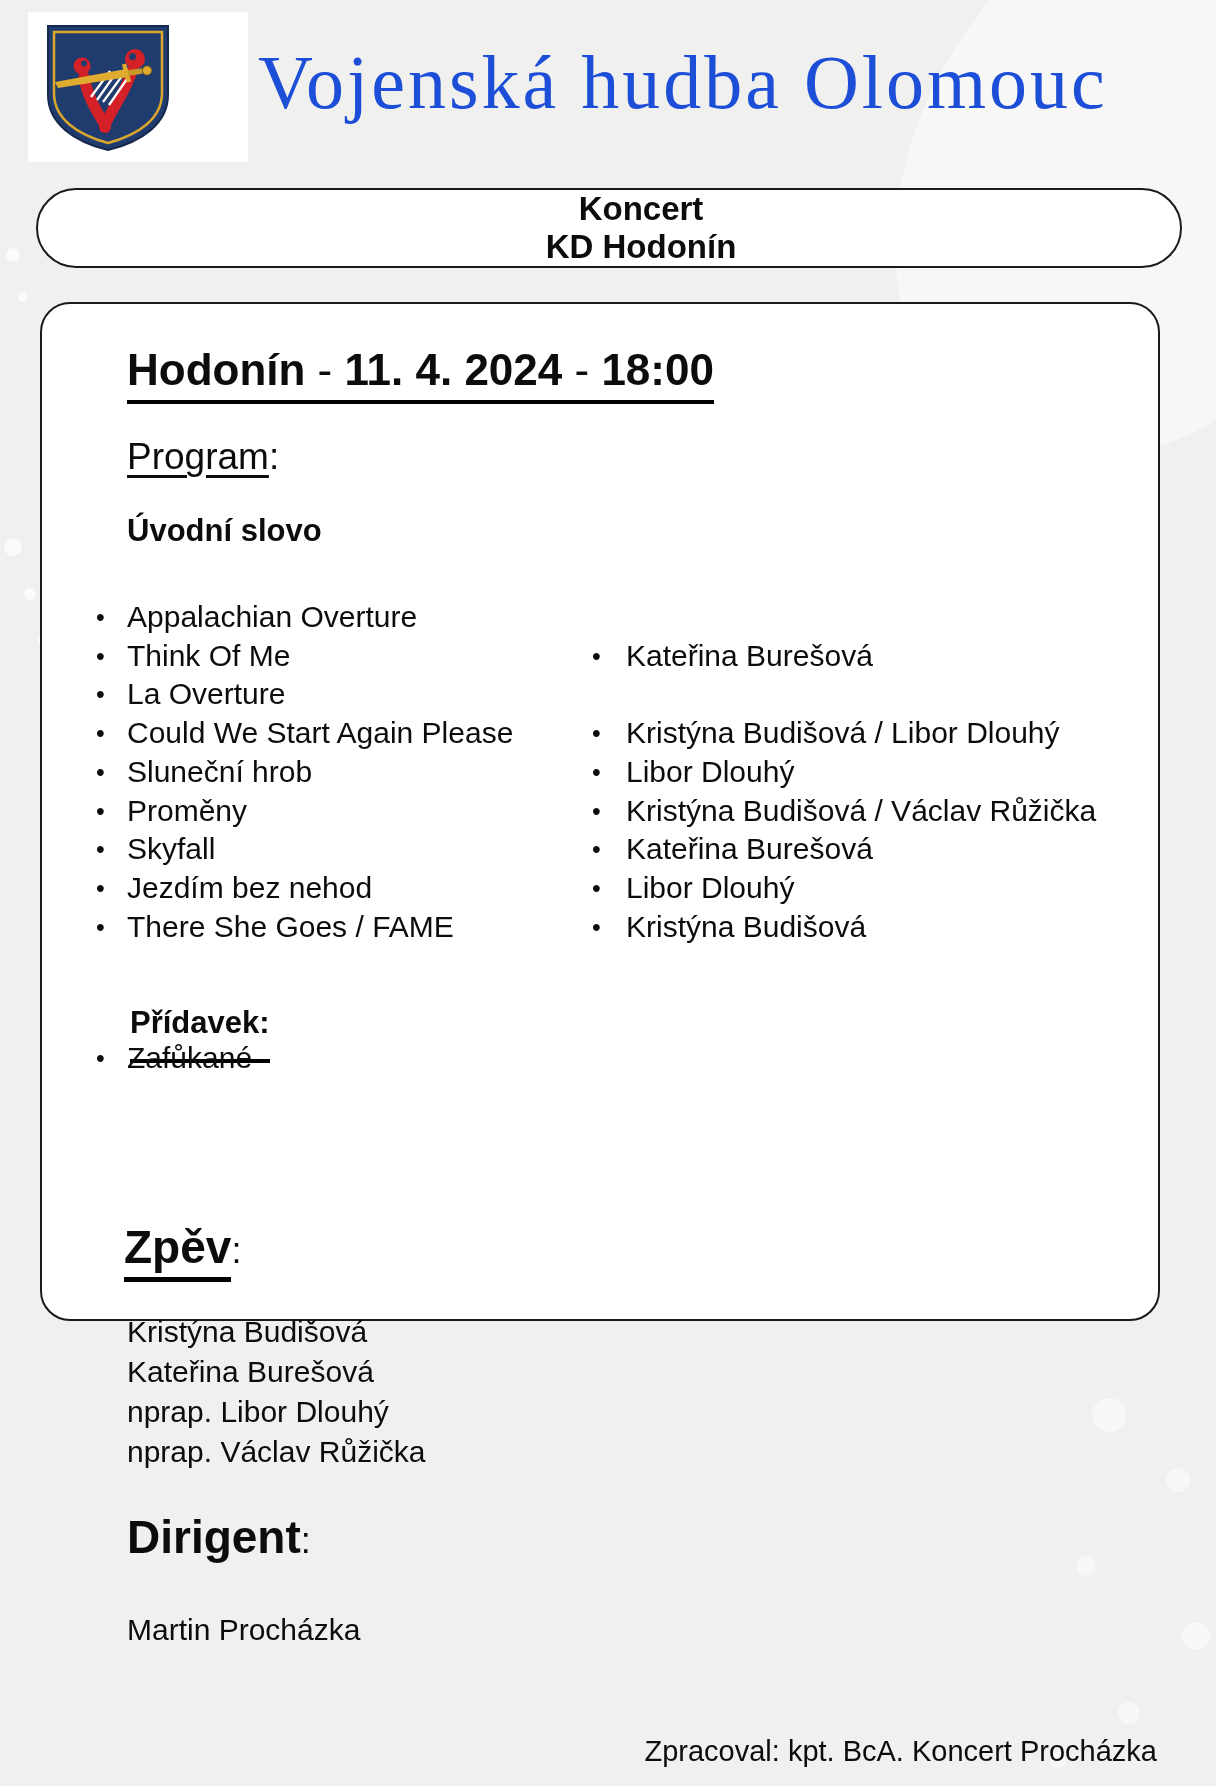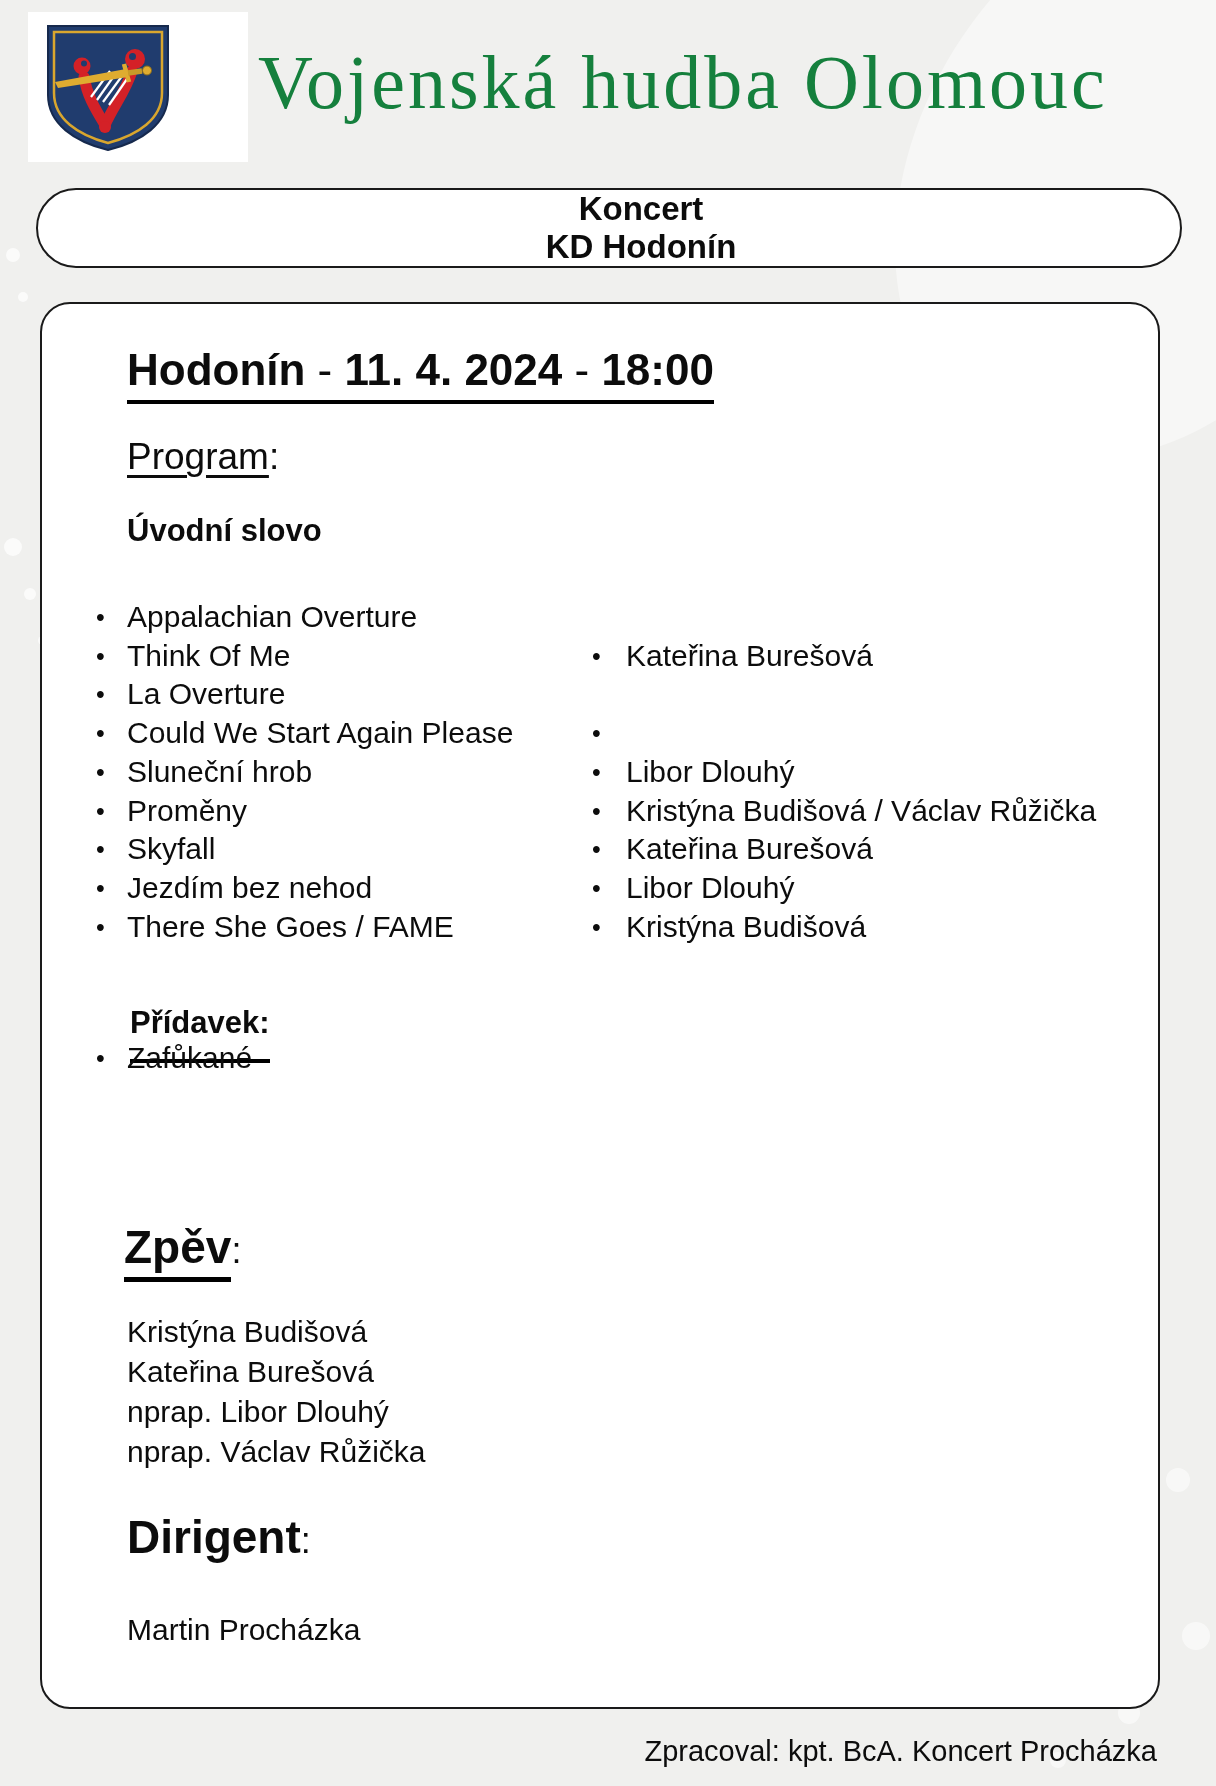--- a/index.html
+++ b/index.html
@@ -12,33 +12,33 @@
   .deco{position:absolute;background:#ffffff;border-radius:50%;pointer-events:none;}
   .sweep{position:absolute;left:920px;top:-140px;width:460px;height:620px;background:rgba(255,255,255,.45);
          border-radius:50%;transform:rotate(32deg);pointer-events:none;}
 
   .logo-box{position:absolute;left:28px;top:12px;width:220px;height:150px;background:#ffffff;}
   .logo-box svg{position:absolute;left:14px;top:9px;}
 
   .main-title{
     position:absolute;left:258px;top:44px;line-height:1;white-space:nowrap;
     font-family:"Liberation Serif","DejaVu Serif",serif;
-    font-size:76px;font-weight:400;color:#15803d;letter-spacing:3px;
+    font-size:76px;font-weight:400;color:#1d4ed8;letter-spacing:3px;
   }
 
   .banner{
     position:absolute;left:36px;top:188px;width:1146px;height:80px;box-sizing:border-box;
     background:#ffffff;border:2.5px solid #1a1a1a;border-radius:40px;
     display:flex;align-items:center;padding-left:64px;
     font-size:33px;white-space:nowrap;flex-direction:column;
   }
   .banner .b{font-weight:700;}
 
   .card{
-    position:absolute;left:40px;top:302px;width:1120px;height:1407px;box-sizing:border-box;
+    position:absolute;left:40px;top:302px;width:1120px;height:1019px;box-sizing:border-box;
     background:#ffffff;border:2.5px solid #1a1a1a;border-radius:30px;
   }
 
   .h1{
     position:absolute;left:85px;top:41px;font-size:44px;font-weight:700;line-height:1.15;
     white-space:nowrap;display:inline-block;border-bottom:4px solid #000;padding-bottom:4px;
   }
   .h1 .sep{font-weight:400;}
 
   .program-label{position:absolute;left:85px;top:132px;font-size:37px;font-weight:400;}
@@ -162,20 +162,21 @@
         </div>
       </div>
 
       <div class="prow">
         <div class="cell">
           <span class="bullet">•</span>
           <span>Could We Start Again Please</span>
         </div>
         <div class="cell br">
           <span class="bullet">•</span>
+          <span>Kristýna Budišová / Libor Dlouhý</span>
         </div>
       </div>
 
       <div class="prow">
         <div class="cell">
           <span class="bullet">•</span>
           <span>Sluneční hrob</span>
         </div>
         <div class="cell br">
           <span class="bullet">•</span>

